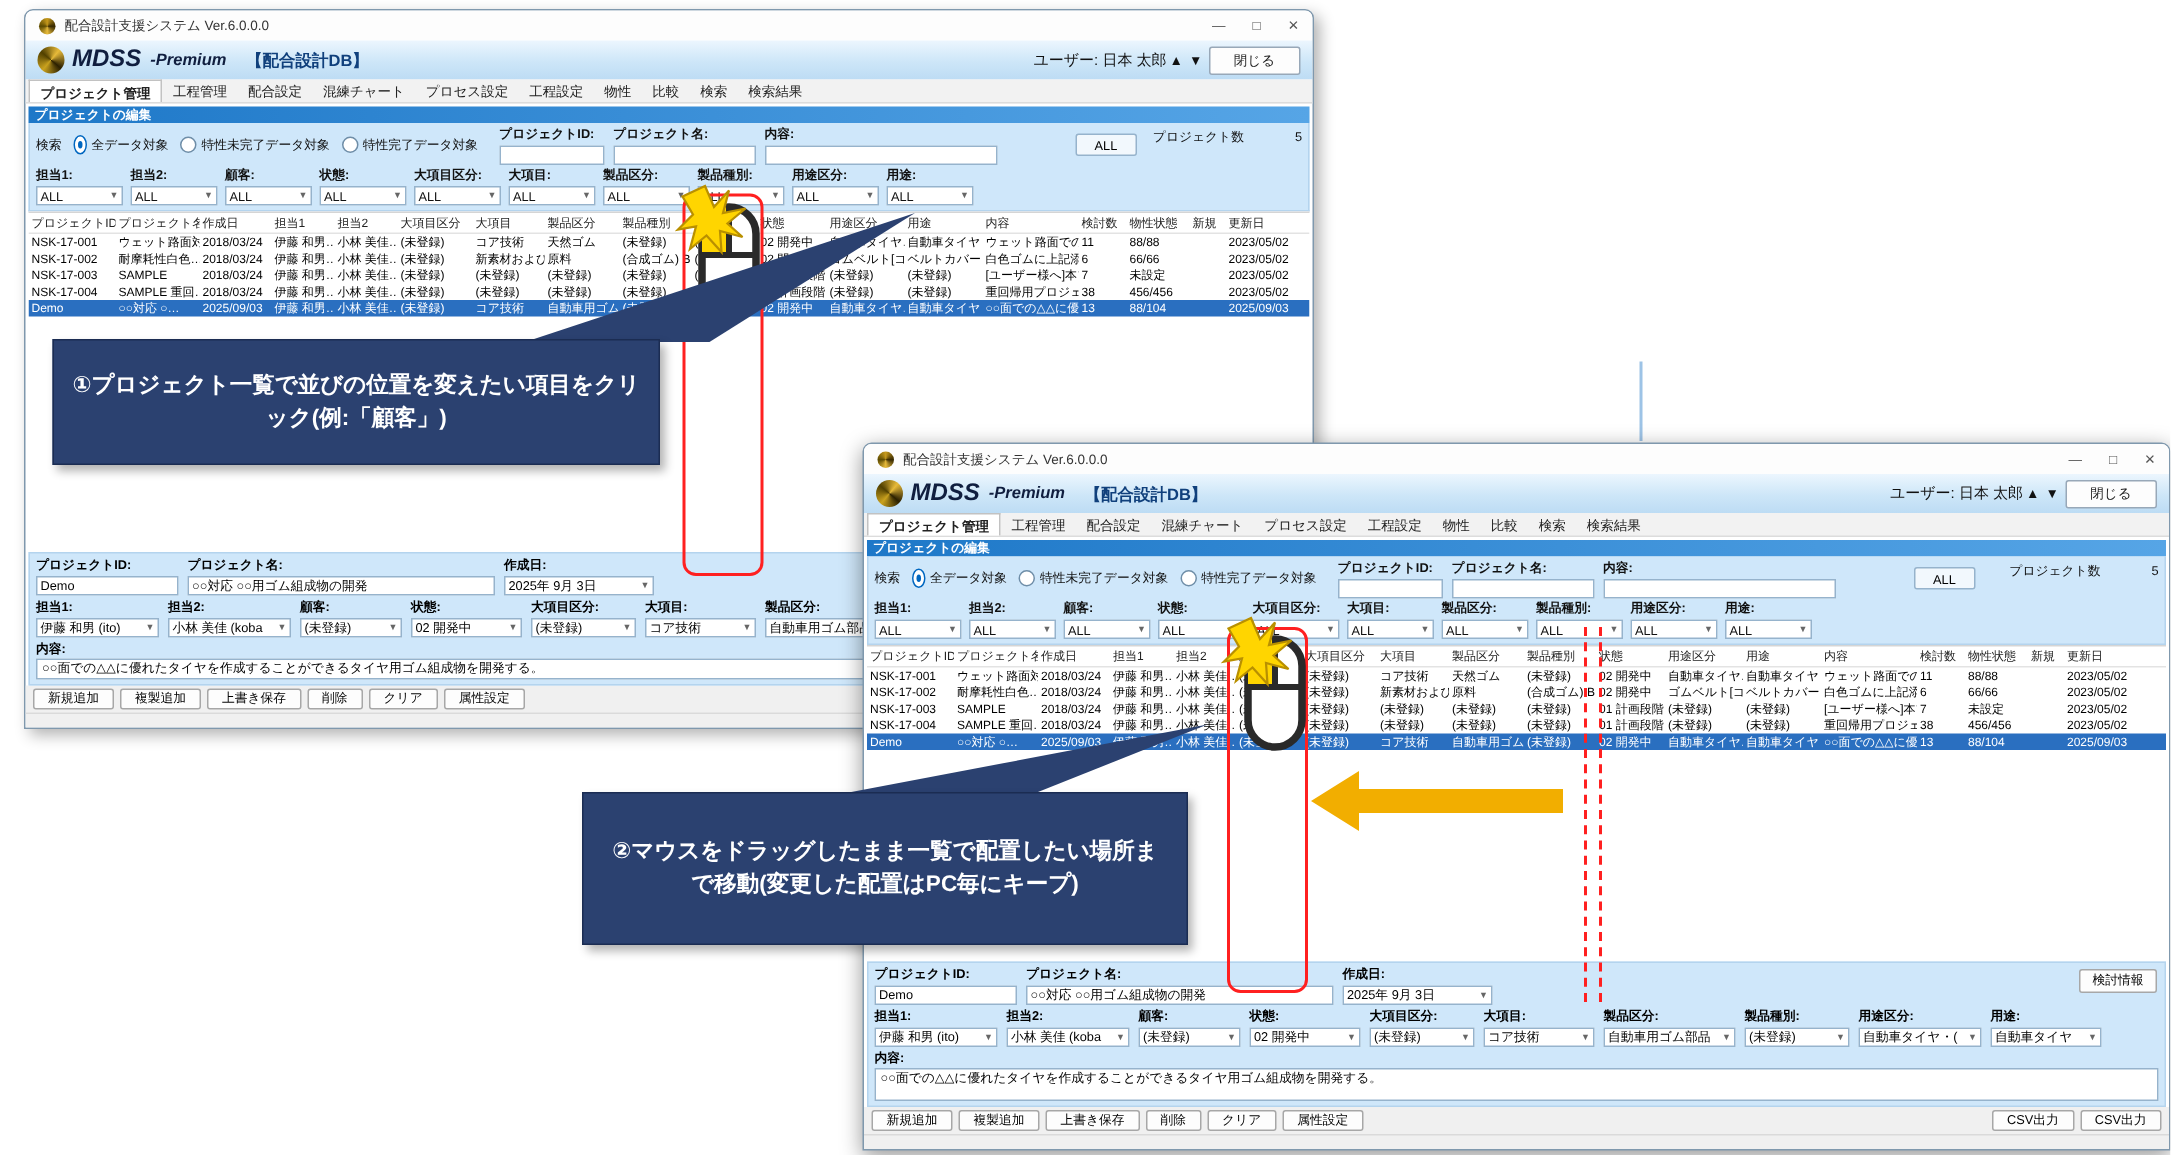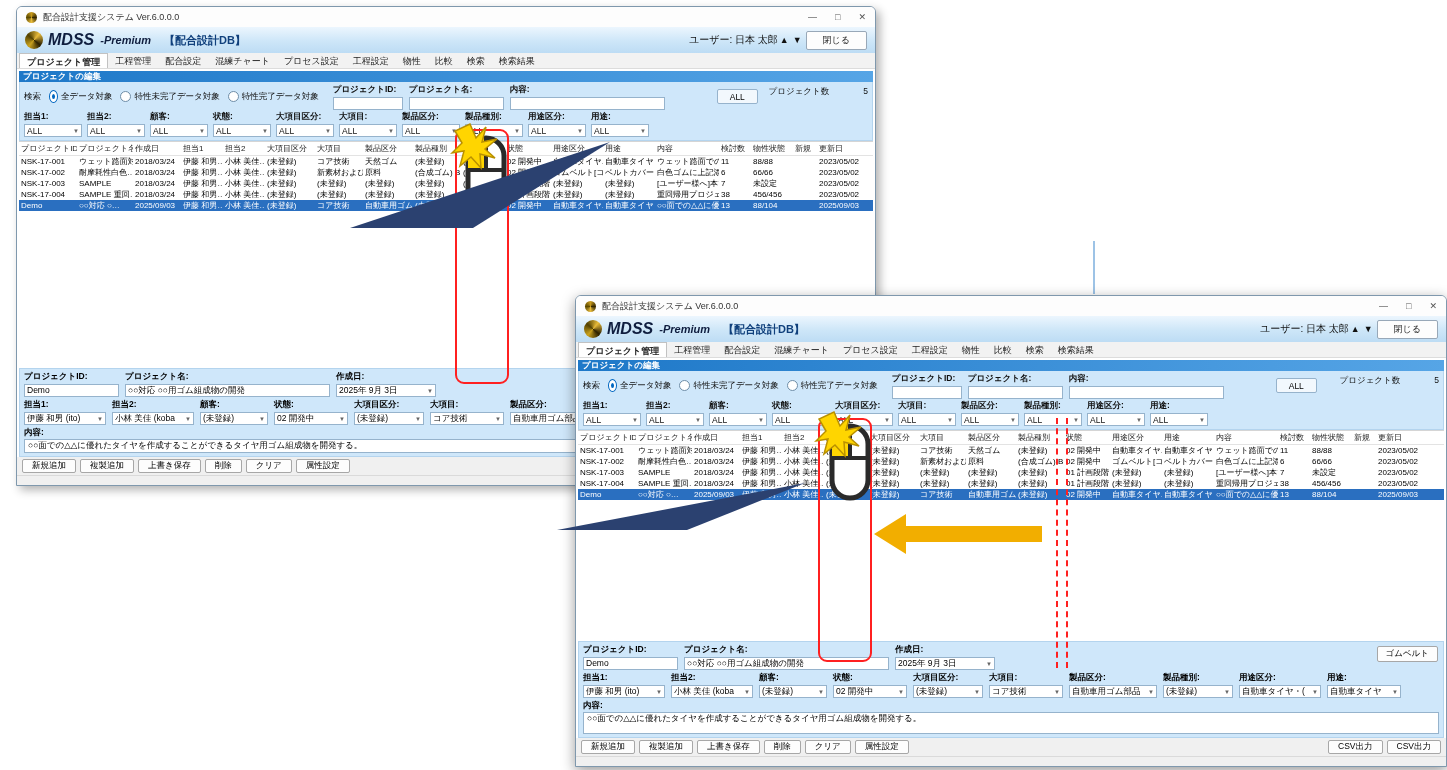--- a/index.html
+++ b/index.html
@@ -732,21 +732,21 @@
           <span class="gcell" style="width: 52px;">自動車タイヤ…</span>
           <span class="gcell" style="width: 52px;">自動車タイヤ (…</span>
           <span class="gcell" style="width: 64px;">○○面での△△に優…</span>
           <span class="gcell" style="width: 32px;">13</span>
           <span class="gcell" style="width: 42px;">88/104</span>
           <span class="gcell" style="width: 24px;"></span>
           <span class="gcell" style="width: 50px;">2025/09/03</span>
         </div>
       </div>
     <div class="formpanel">
-      <button class="btn-kentou">ゴムベルト</button>
+      <button class="btn-kentou">検討情報</button>
       <div class="frow">
           <span class="fgroup">
             <span class="flabel">プロジェクトID:</span>
             <span class="tin" style="width: 95px;">Demo</span>
           </span>
           <span class="fgroup">
             <span class="flabel">プロジェクト名:</span>
             <span class="tin" style="width: 205px;">○○対応 ○○用ゴム組成物の開発</span>
           </span>
           <span class="fgroup">
@@ -844,24 +844,26 @@
         <button class="abtn">CSV出力</button>
       </div>
     <div class="statusbar"></div>
   </div>
 
   <div id="connector"></div>
 
   <svg class="tri" style="left:345px;top:136px;" width="270" height="94">
     <polygon points="265,6 5,92 128,92" fill="#2b4170"></polygon>
   </svg>
+  <div class="callout" id="callout1">①プロジェクト一覧で並びの位置を変えたい項目をクリック(例:「顧客」)</div>
 
   <svg class="tri" style="left:553px;top:478px;" width="258" height="54">
     <polygon points="252,5 4,52 134,52" fill="#2b4170"></polygon>
   </svg>
+  <div class="callout" id="callout2">②マウスをドラッグしたまま一覧で配置したい場所まで移動(変更した配置はPC毎にキープ)</div>
 
   <div class="redrect" id="redrect1"></div>
   <div class="redrect" id="redrect2"></div>
   <div class="dashline" id="dash-a"></div>
   <div class="dashline" id="dash-b"></div>
 
   <svg class="mouse" id="mouse1" width="62" height="96" viewBox="0 0 62 96">
     <rect x="18" y="16" width="36" height="72" rx="18" fill="#fff" stroke="#2a2a2a" stroke-width="5"></rect>
     <path d="M36,16 A18,18 0 0 0 18,34 L18,48 L36,48 Z" fill="#ffd500"></path>
     <line x1="36" y1="16" x2="36" y2="48" stroke="#2a2a2a" stroke-width="4"></line>

